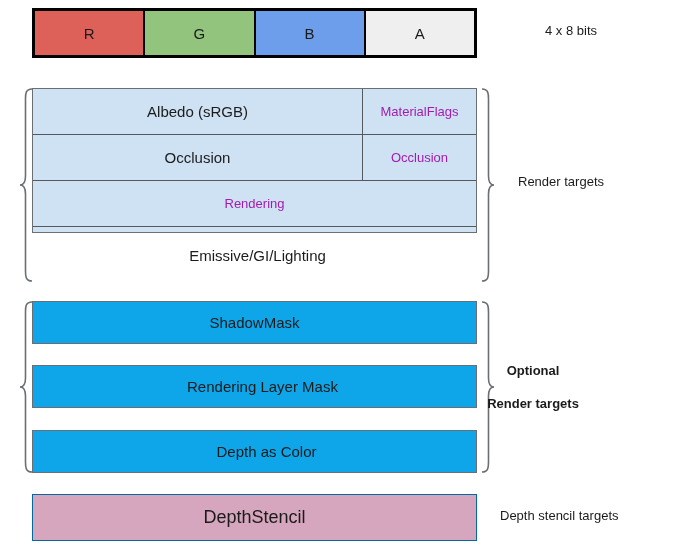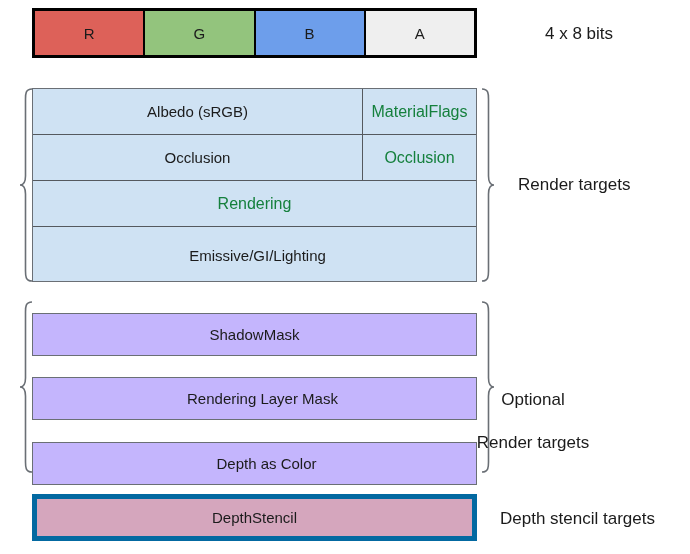--- a/index.html
+++ b/index.html
@@ -37,21 +37,21 @@
     border-right: 2px solid #000000;
   }
   .rgba-cell:last-child { border-right: none; }
 
   
   .rt-table {
     position: absolute;
     left: 32px;
     top: 88px;
     width: 445px;
-    height: 194px;
+    height: 145px;
     border: 1px solid #6a6f75;
     background: #cfe2f3;
   }
   .rt-row {
     display: flex;
     height: 46px;
     border-bottom: 1px solid #55595e;
   }
   .rt-row.tall { height: 56px; border-bottom: none; }
   .rt-main {
@@ -66,74 +66,73 @@
   .rt-row.tall .rt-main {
     flex: 1 1 auto;
     border-right: none;
     padding-left: 6px;
   }
   .rt-alpha {
     flex: 1 1 auto;
     display: flex;
     align-items: center;
     justify-content: center;
-    font-size: 16px;
-    color: #15803d;
+    font-size: 13px;
+    color: #a21caf;
   }
 
   
   .opt-box {
     position: absolute;
     left: 32px;
     width: 445px;
     height: 43px;
-    background: #c4b5fd;
+    background: #0ea5e9;
     border: 1px solid #6a6f75;
     display: flex;
     align-items: center;
     justify-content: center;
     font-size: 15px;
     color: #1b1b1b;
-    margin-top: 12px;
   }
   .opt-1 { top: 301px; }
   .opt-2 { top: 365px; padding-left: 16px; }
   .opt-3 { top: 430px; padding-left: 24px; }
 
   
   .ds-box {
     position: absolute;
     left: 32px;
     top: 494px;
     width: 445px;
     height: 47px;
     background: #d5a6bd;
-    border: 5px solid #0369a1;
-    display: flex;
-    align-items: center;
-    justify-content: center;
-    font-size: 15px;
+    border: 1px solid #0369a1;
+    display: flex;
+    align-items: center;
+    justify-content: center;
+    font-size: 18px;
     color: #1b1b1b;
   }
 
   
   .brace { position: absolute; }
   .brace svg { display: block; overflow: visible; }
 
   
   .caption {
     position: absolute;
-    font-size: 17px;
+    font-size: 13px;
     color: #1b1b1b;
     line-height: 1.25;
     white-space: pre-line;
   }
   .cap-bits   { left: 545px; top: 23px; }
   .cap-rt     { left: 518px; top: 174px; }
-  .cap-opt    { left: 533px; top: 368px; text-align: center; transform: translateX(-50%); }
+  .cap-opt    { left: 533px; top: 347px; text-align: center; transform: translateX(-50%); font-weight: bold; }
   .cap-ds     { left: 500px; top: 508px; }
 </style>
 </head>
 <body>
 
 <div id="stage">
 
   <div class="rgba-bar">
     <div class="rgba-cell" style="background:#DD6159">R</div>
     <div class="rgba-cell" style="background:#93C47D">G</div>

